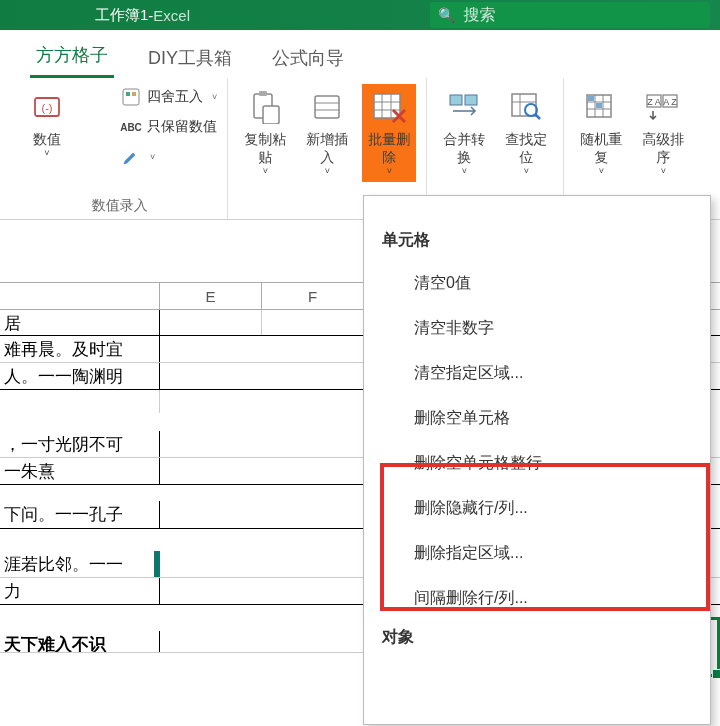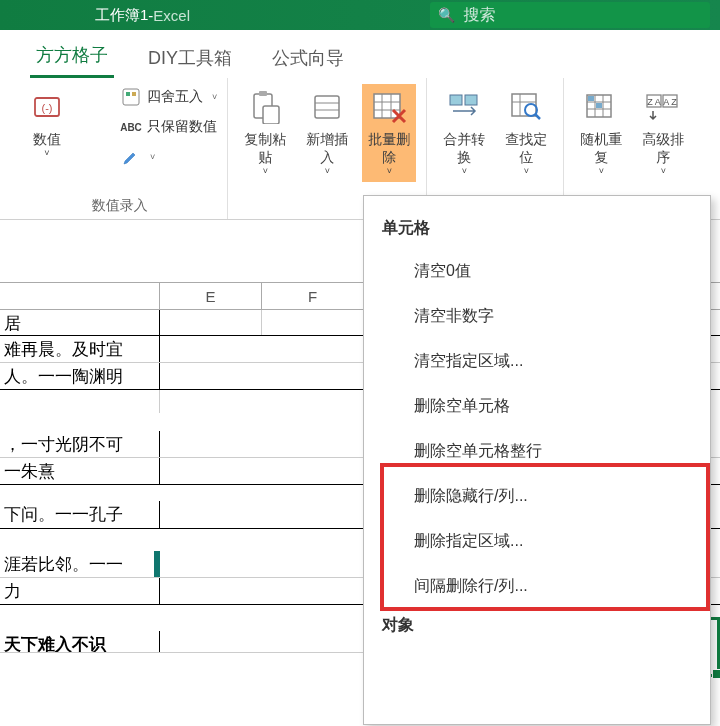--- a/index.html
+++ b/index.html
@@ -103,21 +103,21 @@
     }
     .big-btn .icon-box {
       width: 38px;
       height: 38px;
       margin-bottom: 4px;
       display: flex;
       align-items: center;
       justify-content: center;
     }
     .big-btn.highlight {
-      background: #fdba74;
+      background: #f97316;
     }
     .small-btns {
       display: flex;
       flex-direction: column;
       gap: 12px;
       padding-top: 4px;
       font-size: 14px;
       color: #333;
       margin-left: 41px;
     }
@@ -185,21 +185,21 @@
     .dropdown-menu {
       position: absolute;
       left: 363px;
       top: 195px;
       width: 348px;
       height: 530px;
       background: #fff;
       border: 1px solid #bbb;
       box-shadow: 4px 4px 8px rgba(0,0,0,0.2);
       z-index: 100;
-      padding-top: 16px;
+      padding-top: 28px;
     }
     .menu-section-header {
       padding: 6px 18px 10px;
       font-size: 16px;
       font-weight: 600;
       color: #333;
     }
     .menu-item {
       padding: 12px 18px 12px 50px;
       font-size: 16px;

